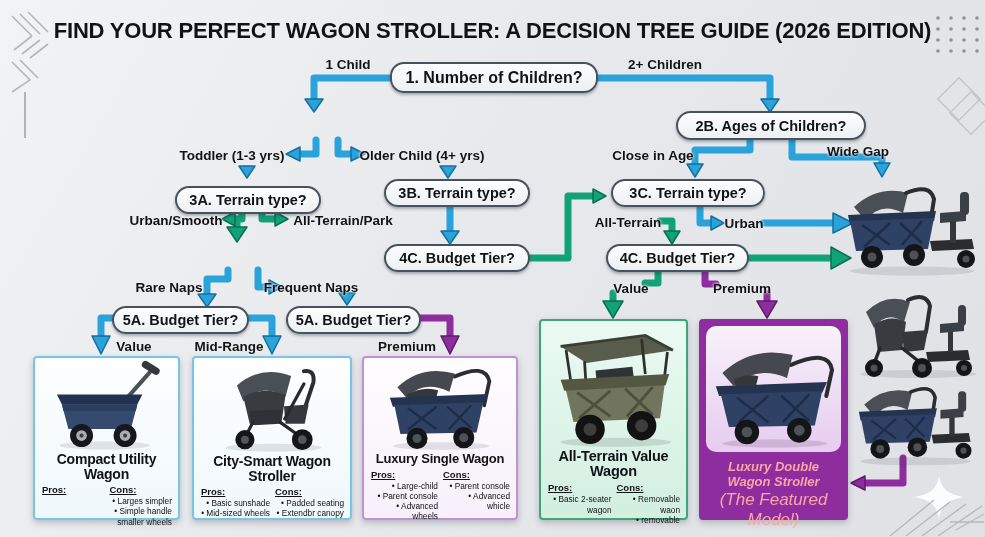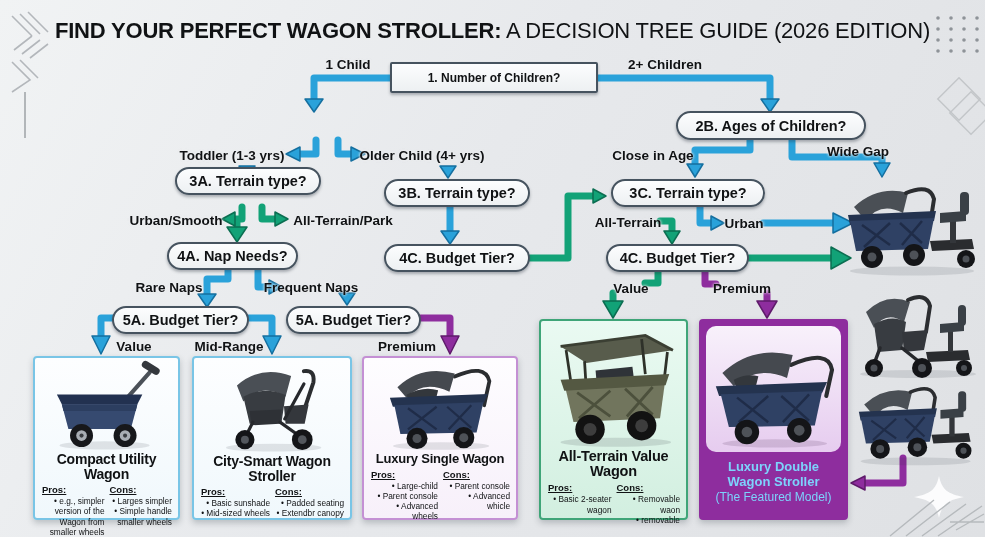--- a/index.html
+++ b/index.html
@@ -3,49 +3,49 @@
 <meta charset="utf-8">
 <style>
   html,body{margin:0;padding:0;background:#d8dadd;}
   #stage{position:relative;width:985px;height:537px;overflow:hidden;
          background:linear-gradient(120deg,#f1f3f4 0%,#e7e9ec 45%,#dfe1e4 100%);
          font-family:"Liberation Sans",sans-serif;color:#101214;}
   .abs{position:absolute;}
   
   #title{left:0;top:18px;width:985px;text-align:center;font-size:22px;letter-spacing:-0.2px;white-space:nowrap;}
   #title .t1{font-weight:700;}
-  #title .t2{font-weight:400;}
+  #title .t2{font-weight:700;}
   
   .node{position:absolute;display:flex;align-items:center;justify-content:center;
         background:linear-gradient(#fcfdfe,#edf0f2);border:2.5px solid #46535f;border-radius:15px;
         font-weight:700;font-size:14.5px;white-space:nowrap;box-shadow:0 2px 3px rgba(40,50,60,.35);
         box-sizing:border-box;z-index:4;}
-  .node.big{font-size:12px;border-radius:2px;}
+  .node.big{font-size:16px;border-radius:14px;}
   
   .elabel{position:absolute;transform:translate(-50%,-50%);font-weight:700;font-size:13.5px;
           white-space:nowrap;z-index:5;text-shadow:0 0 3px rgba(238,240,242,.9),0 0 3px rgba(238,240,242,.9);}
   
   .card{position:absolute;box-sizing:border-box;border-radius:4px;z-index:4;
         box-shadow:0 3px 6px rgba(40,50,60,.25);}
   .card.blue{border:2.5px solid #79c5e6;background:linear-gradient(#fdfeff,#f0f8fc);}
   .card.lpurple{border:2.5px solid #c490d4;background:linear-gradient(#fefdff,#f7f0fa);}
   .card.green{border:2.5px solid #3fa578;background:linear-gradient(#eafaf2,#d2efe0);}
   .card.fpurple{border:3px solid #8e2d9e;background:#8e2d9e;}
   .cimg{display:flex;align-items:flex-end;justify-content:center;}
   .ctitle{font-weight:700;font-size:13.5px;text-align:center;letter-spacing:-0.2px;line-height:1.05;}
   .pc{display:flex;gap:5px;padding:3px 6px 0 7px;text-align:left;}
   .pcc{flex:1;min-width:0;}
   .pch{font-weight:700;font-size:9.5px;margin-bottom:1px;text-decoration:underline;}
   .pci{font-size:8.3px;line-height:1.22;text-align:right;}
   .pci::before{content:"• ";}
   .c5panel{margin:4px;height:126px;border-radius:10px;background:linear-gradient(#f8f1fb,#e6ccef);
            display:flex;align-items:flex-end;justify-content:center;}
-  .c5foot{text-align:center;color:#7dd3fc;padding-top:4px;}
+  .c5foot{text-align:center;color:#fca5a5;padding-top:4px;font-style:italic;}
   .c5t{font-weight:700;font-size:13px;line-height:1.12;}
-  .c5s{font-size:12px;margin-top:1px;}
+  .c5s{font-size:17px;margin-top:1px;}
   svg{display:block;}
   #flow{position:absolute;left:0;top:0;z-index:2;}
   .rimg{position:absolute;z-index:3;}
   .decor{position:absolute;z-index:1;}
 </style>
 </head>
 <body>
 
 <div id="stage">
 
@@ -157,24 +157,23 @@
       <polygon points="865,476 865,490 851,483"></polygon>
     </g>
   </svg>
 
   <div class="abs" id="title">
     <span class="t1">FIND YOUR PERFECT WAGON STROLLER:</span><span class="t2"> A DECISION TREE GUIDE (2026 EDITION)</span>
   </div>
 
   <div class="node big" style="left:390px;top:62px;width:208px;height:31px">1. Number of Children?</div>
   <div class="node" style="left:676px;top:111px;width:190px;height:29px">2B. Ages of Children?</div>
-  <div class="node" style="left:175px;top:167px;width:146px;height:28px">3A. Terrain type?</div>
+  <div class="node" style="left:175px;top:186px;width:146px;height:28px">3A. Terrain type?</div>
   <div class="node" style="left:384px;top:179px;width:146px;height:28px">3B. Terrain type?</div>
   <div class="node" style="left:611px;top:179px;width:154px;height:28px">3C. Terrain type?</div>
-  <div class="node" style="left:167px;top:242px;width:131px;height:28px">4A. Nap Needs?</div>
   <div class="node" style="left:384px;top:244px;width:146px;height:28px">4C. Budget Tier?</div>
   <div class="node" style="left:606px;top:244px;width:143px;height:28px">4C. Budget Tier?</div>
   <div class="node" style="left:112px;top:306px;width:137px;height:28px">5A. Budget Tier?</div>
   <div class="node" style="left:286px;top:306px;width:135px;height:28px">5A. Budget Tier?</div>
 
   <div class="elabel" style="left:348px;top:64px">1 Child</div>
   <div class="elabel" style="left:665px;top:64px">2+ Children</div>
   <div class="elabel" style="left:232px;top:155px">Toddler (1-3 yrs)</div>
   <div class="elabel" style="left:422px;top:155px">Older Child (4+ yrs)</div>
   <div class="elabel" style="left:653px;top:155px">Close in Age</div>
@@ -205,21 +204,20 @@
           <circle cx="44" cy="92" r="2.5" fill="#3a3d41"></circle>
         <circle cx="97" cy="92" r="14" fill="#17181b"></circle>
           <circle cx="97" cy="92" r="6.5" fill="#a9aeb4"></circle>
           <circle cx="97" cy="92" r="2.5" fill="#3a3d41"></circle>
       </svg>
     </div>
     <div class="ctitle" style="font-size:14px">Compact Utility Wagon</div>
     <div class="pc">
       <div class="pcc">
         <div class="pch">Pros:</div>
-        <div class="pci">e.g., simpler version of the Wagon from smaller wheels</div>
       </div>
       <div class="pcc">
         <div class="pch">Cons:</div>
         <div class="pci">Larges simpler</div>
         <div class="pci">Simple handle smaller wheels</div>
       </div>
     </div>
   </div>
 
   <div class="card blue" style="left:192px;top:356px;width:160px;height:164px">

